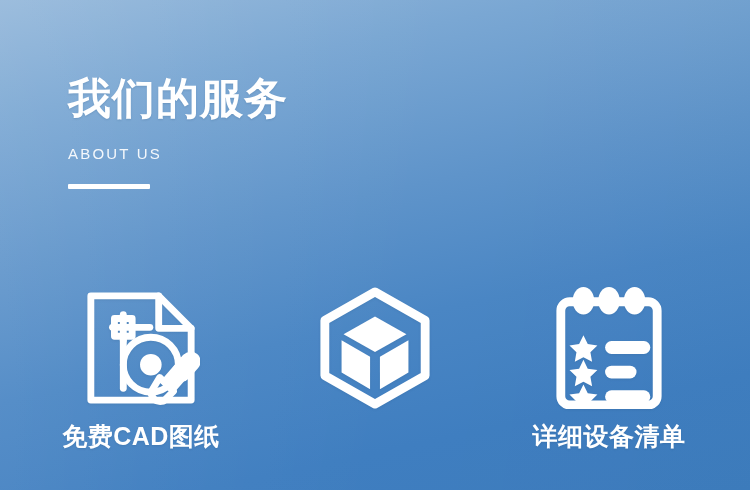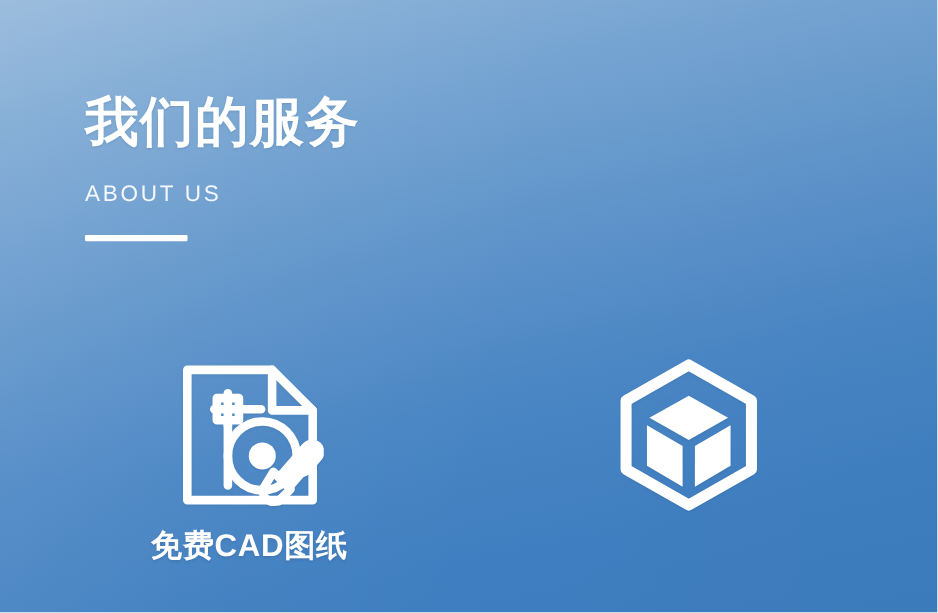--- a/index.html
+++ b/index.html
@@ -50,21 +50,21 @@
     font-size: 43px;
     font-weight: bold;
     color: #ffffff;
     line-height: 1.15;
     letter-spacing: 1px;
     white-space: nowrap;
     text-shadow: 0 1px 2px rgba(32,70,110,0.18);
   }
   .subhead {
     margin-top: 22px;
-    font-size: 18px;
+    font-size: 15px;
     font-weight: normal;
     color: rgba(255,255,255,0.92);
     letter-spacing: 2.2px;
     white-space: nowrap;
   }
   .rule {
     margin-top: 22px;
     width: 82px;
     height: 5px;
     background: #ffffff;
@@ -165,15 +165,36 @@
 
           <path d="M60 30 L92 48 L60 66 L28 48 Z" fill="#ffffff"></path>
 
           <path d="M26 54 L55 71 L55 104 L26 87 Z" fill="#ffffff"></path>
 
           <path d="M94 54 L94 87 L65 104 L65 71 Z" fill="#ffffff"></path>
         </svg>
       </div>
     </div>
 
+    <div class="service">
+      <div class="icon-wrap">
+        <svg viewBox="0 0 120 124" xmlns="http://www.w3.org/2000/svg">
+
+          <rect x="11" y="15" width="98" height="105" rx="9" fill="none" stroke="#ffffff" stroke-width="9"></rect>
+
+          <ellipse cx="34" cy="14" rx="11" ry="14" fill="#ffffff"></ellipse>
+          <ellipse cx="60" cy="14" rx="11" ry="14" fill="#ffffff"></ellipse>
+          <ellipse cx="86" cy="14" rx="11" ry="14" fill="#ffffff"></ellipse>
+
+          <path d="M34 49 L38.4 58 L48.2 59.4 L41.1 66.3 L42.8 76 L34 71.4 L25.2 76 L26.9 66.3 L19.8 59.4 L29.6 58 Z" fill="#ffffff"></path>
+          <path d="M34 74 L38.4 83 L48.2 84.4 L41.1 91.3 L42.8 101 L34 96.4 L25.2 101 L26.9 91.3 L19.8 84.4 L29.6 83 Z" fill="#ffffff"></path>
+          <path d="M34 99 L38.4 108 L48.2 109.4 L41.1 116.3 L42.8 126 L34 121.4 L25.2 126 L26.9 116.3 L19.8 109.4 L29.6 108 Z" fill="#ffffff"></path>
+
+          <rect x="56" y="55" width="46" height="13" rx="6.5" fill="#ffffff"></rect>
+          <rect x="56" y="80" width="32" height="13" rx="6.5" fill="#ffffff"></rect>
+          <rect x="56" y="105" width="46" height="13" rx="6.5" fill="#ffffff"></rect>
+        </svg>
+      </div>
+      <div class="service-label">详细设备清单</div>
+    </div>
 
   </div>
 </div>
 
 </body></html>

